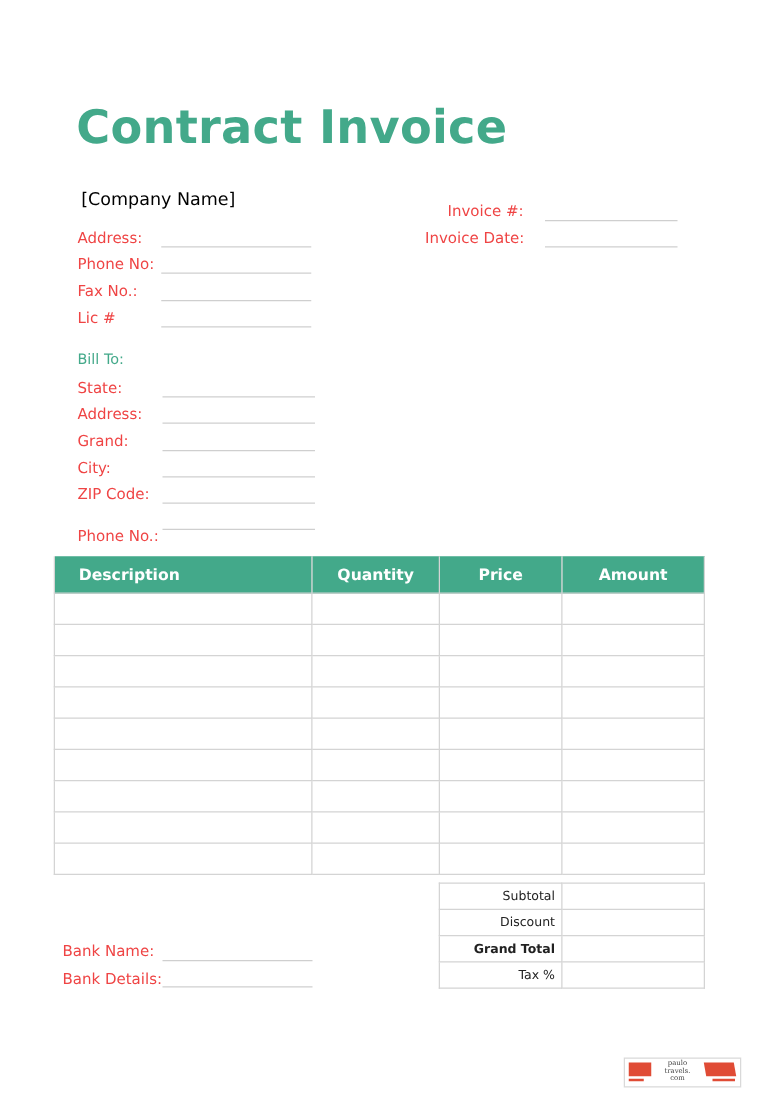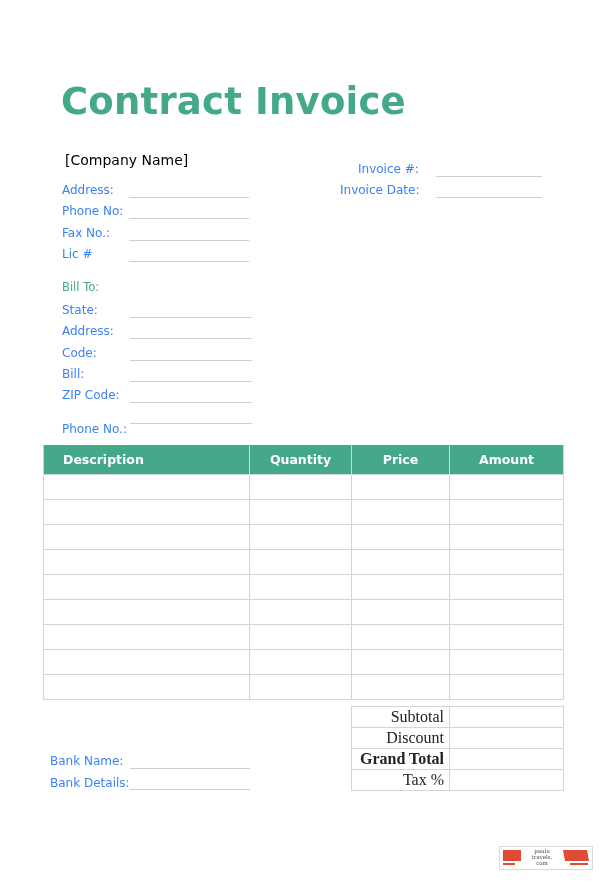--- a/index.html
+++ b/index.html
@@ -6,41 +6,41 @@
   body {
     width: 616px; height: 882px; background: #ffffff; position: relative;
     font-family: "DejaVu Sans", sans-serif; color: #222; overflow: hidden;
   }
   .abs { position: absolute; }
   .title {
     left: 61px; top: 80px; font-size: 37px; font-weight: bold; color: #43a98a;
     letter-spacing: 0.2px; white-space: nowrap; text-align: center;
   }
   .company { left: 65px; top: 152px; font-size: 14px; color: #000000; }
-  .lbl { font-size: 12px; color: #3b82f6; white-space: nowrap; }
+  .lbl { font-size: 12px; color: #ef4444; white-space: nowrap; }
   .line { height: 0; border-bottom: 1px solid #cfcfcf; }
   .billto { left: 62px; top: 280px; font-size: 11.5px; color: #43a98a; }
   table.items {
     position: absolute; left: 43px; top: 445px; border-collapse: collapse;
     width: 521px;
   }
   table.items th {
     background: #43a98a; color: #ffffff; font-weight: bold; font-size: 12.5px;
     height: 29px; border: 1px solid #d4d4d4; border-top: none; padding: 0;
   }
   table.items th.desc { text-align: left; padding-left: 19px; }
   table.items td {
     height: 24px; border: 1px solid #d4d4d4; padding: 0;
   }
   table.totals {
     position: absolute; left: 351px; top: 706px; border-collapse: collapse;
     width: 213px;
   }
   table.totals td {
-    height: 20px; border: 1px solid #d4d4d4; padding: 0; font-size: 16px; font-family: Liberation Serif, serif;
+    height: 20px; border: 1px solid #d4d4d4; padding: 0; font-size: 10px;
   }
   table.totals td.tl { text-align: right; padding-right: 5px; width: 92px; }
   table.totals td.bold { font-weight: bold; }
   .logo {
     left: 499px; top: 846px; width: 92px; height: 22px; border: 1px solid #d9d9d9;
     background: #fff;
   }
   .logo .bar1 { position:absolute; left:3px; top:3px; width:18px; height:11px; background:#e04b35; }
   .logo .bar2 { position:absolute; left:64px; top:3px; width:24px; height:11px; background:#e04b35; transform: skewX(10deg);}
   .logo .bar3 { position:absolute; left:3px; top:16px; width:12px; height:2px; background:#e04b35; }
@@ -65,23 +65,23 @@
 <div class="abs lbl" style="left:358px;top:162px;">Invoice #:</div>
 <div class="abs line" style="left:436px;top:176px;width:106px;"></div>
 <div class="abs lbl" style="left:340px;top:183px;">Invoice Date:</div>
 <div class="abs line" style="left:436px;top:197px;width:106px;"></div>
 
 <div class="abs billto">Bill To:</div>
 <div class="abs lbl" style="left:62px;top:303px;">State:</div>
 <div class="abs line" style="left:130px;top:317px;width:122px;"></div>
 <div class="abs lbl" style="left:62px;top:324px;">Address:</div>
 <div class="abs line" style="left:130px;top:338px;width:122px;"></div>
-<div class="abs lbl" style="left:62px;top:346px;">Code:</div>
+<div class="abs lbl" style="left:62px;top:346px;">Grand:</div>
 <div class="abs line" style="left:130px;top:360px;width:122px;"></div>
-<div class="abs lbl" style="left:62px;top:367px;">Bill:</div>
+<div class="abs lbl" style="left:62px;top:367px;">City:</div>
 <div class="abs line" style="left:130px;top:381px;width:122px;"></div>
 <div class="abs lbl" style="left:62px;top:388px;">ZIP Code:</div>
 <div class="abs line" style="left:130px;top:402px;width:122px;"></div>
 <div class="abs lbl" style="left:62px;top:422px;">Phone No.:</div>
 <div class="abs line" style="left:130px;top:423px;width:122px;"></div>
 
 <table class="items">
   <thead>
     <tr>
       <th class="desc" style="width:186px;">Description</th>

